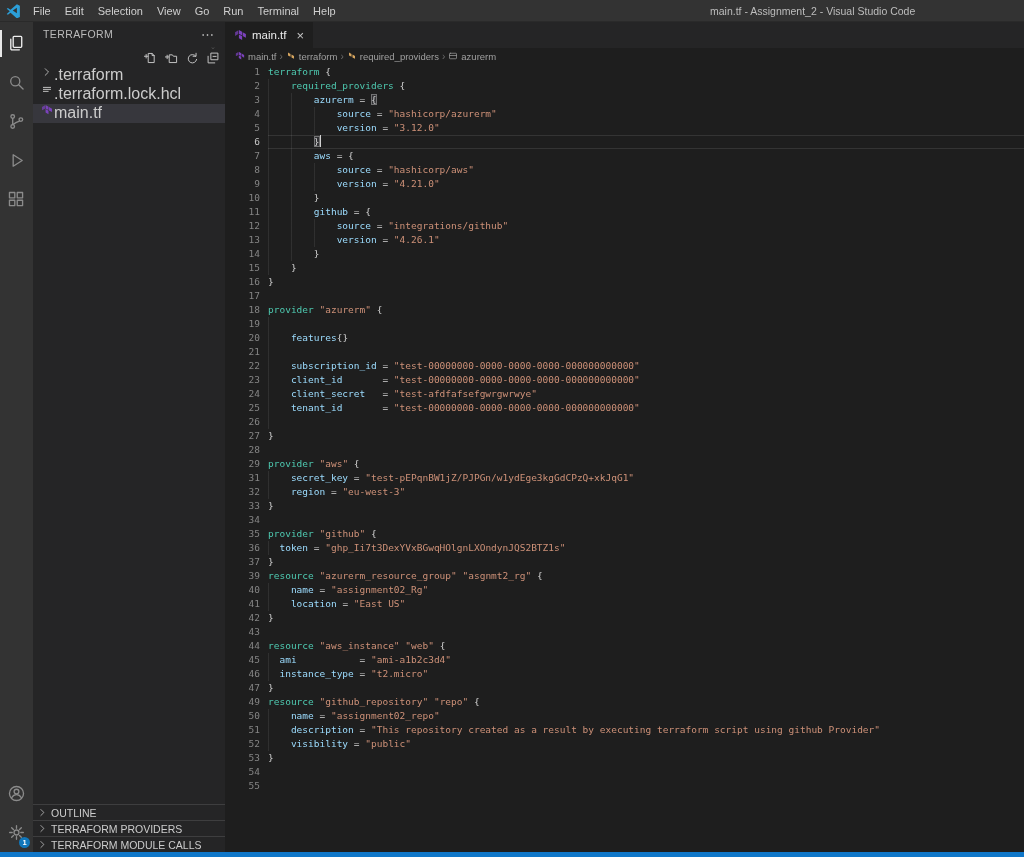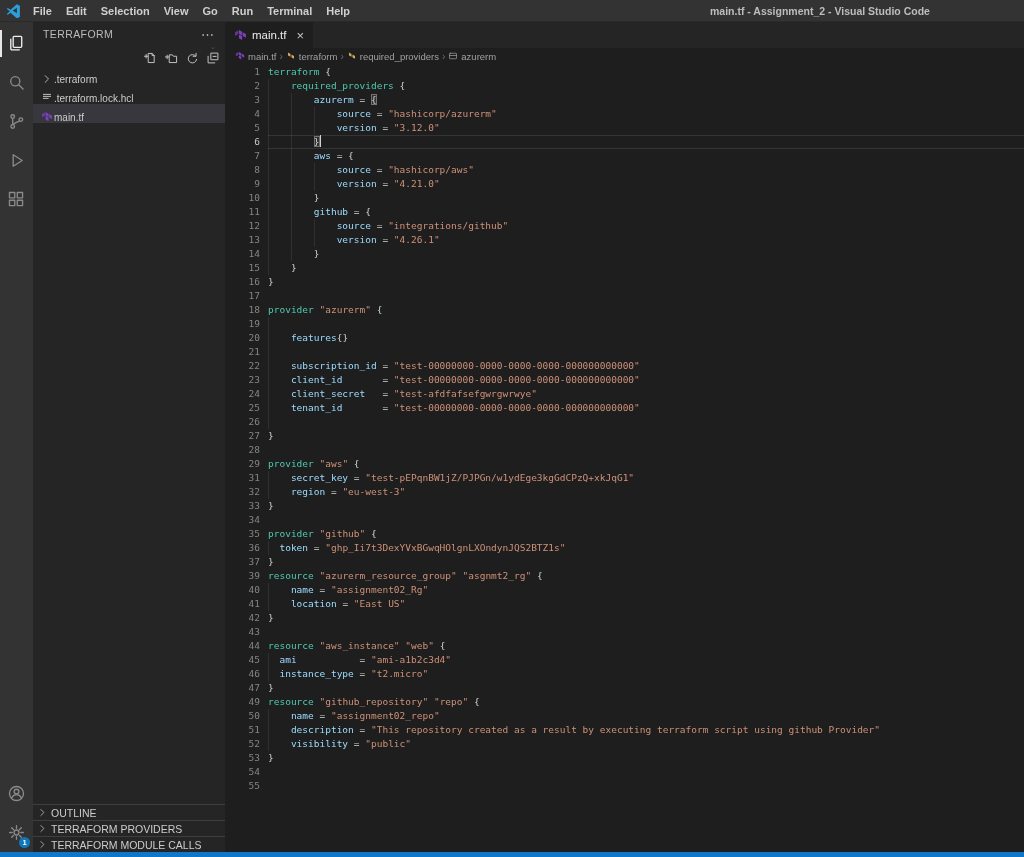--- a/index.html
+++ b/index.html
@@ -6,21 +6,21 @@
   html,body { background:#000; }
   .window {
     position:relative; width:1024px; height:857px; overflow:hidden;
     background:#1e1e1e; font-family:"Liberation Sans", sans-serif;
     color:#cccccc; user-select:none;
   }
   
   .titlebar {
     position:absolute; top:0; left:0; right:0; height:22px;
     background:#333333; display:flex; align-items:center;
-    border-bottom:1px solid #2a2a2a; z-index:5;font-weight:bold;
+    border-bottom:1px solid #2a2a2a; z-index:5;
   }
   .logo { width:26px; display:flex; justify-content:center; align-items:center; }
   .menubar { display:flex; height:100%; align-items:center; }
   .menu-item { font-size:11px; color:#cfcfcf; padding:0 7px; line-height:22px; cursor:default; }
   .win-title { position:absolute; left:710px; top:0; line-height:22px; font-size:10.5px; color:#bdbdbd; white-space:nowrap; }
   
   .main { position:absolute; top:22px; left:0; right:0; bottom:5px; display:flex; }
   
   .activitybar { width:33px; background:#333333; display:flex; flex-direction:column; align-items:stretch; padding-top:2px; }
   .ab-item { height:39px; display:flex; align-items:center; justify-content:center; color:#8b8b8b; position:relative; cursor:pointer; }
@@ -35,21 +35,21 @@
   .sb-title-row { height:24px; display:flex; align-items:center; padding:0 10px; }
   .sb-title { font-size:10.5px; letter-spacing:.4px; color:#bbbbbb; flex:1; }
   .sb-more { color:#cccccc; font-size:13px; letter-spacing:1px; cursor:pointer; }
   .sb-section-row { height:20px; display:flex; align-items:flex-end; padding:0 4px 0 2px; font-weight:normal; font-size:11px; color:#d6d6d6; cursor:pointer;flex-direction:column; }
   .sb-section-row svg.chev { width:12px; height:12px; margin-right:2px; }
   .sb-section-label { flex:1; white-space:nowrap; overflow:hidden; }
   .sb-actions { display:flex; gap:5px; align-items:center; }
   .sb-actions span { width:16px; height:16px; display:flex; align-items:center; justify-content:center; color:#c5c5c5; cursor:pointer; }
   .sb-actions svg { width:14px; height:14px; }
   .tree { flex:0 0 auto; }
-  .tree-row { height:19px; display:flex; align-items:flex-end; padding-left:6px; font-size:10px; color:#cccccc; cursor:pointer; white-space:nowrap; }
+  .tree-row { height:19px; display:flex; align-items:flex-start; padding-left:6px; font-size:16px; color:#cccccc; cursor:pointer; white-space:nowrap; }
   .tree-row.selected { background:#37373d; }
   .tree-row .slot { width:15px; display:flex; align-items:center; justify-content:center; color:#c5c5c5; flex:0 0 auto; }
   .tree-row .slot svg { width:12px; height:12px; }
   .sb-flex { flex:1; }
   .sb-bottom-row { height:16px; display:flex; align-items:center; font-weight:normal; font-size:10.5px; color:#cccccc;
     border-top:1px solid rgba(128,128,128,.28); padding-left:4px; cursor:pointer; }
   .sb-bottom-row svg { width:11px; height:11px; margin-right:3px; color:#c5c5c5; }
   
   .editor { flex:1; display:flex; flex-direction:column; background:#1e1e1e; overflow:hidden; }
   .tabbar { height:26px; background:#252526; display:flex; }

